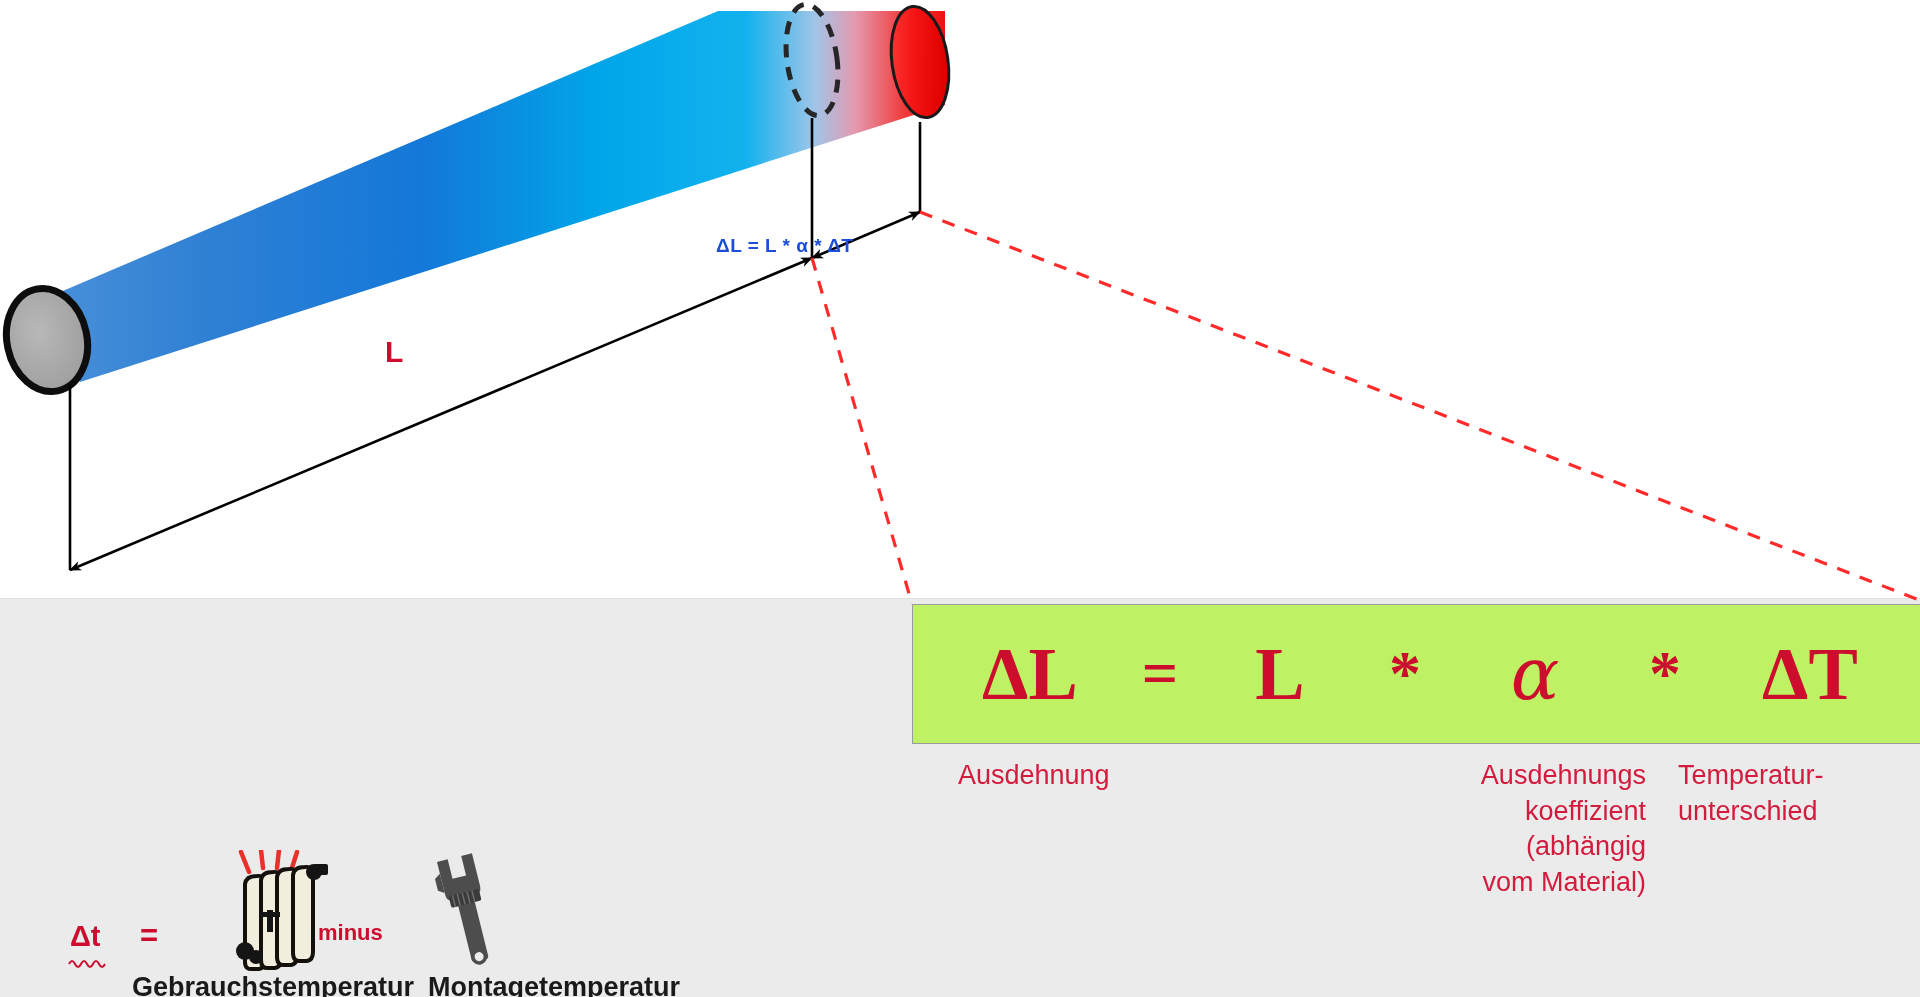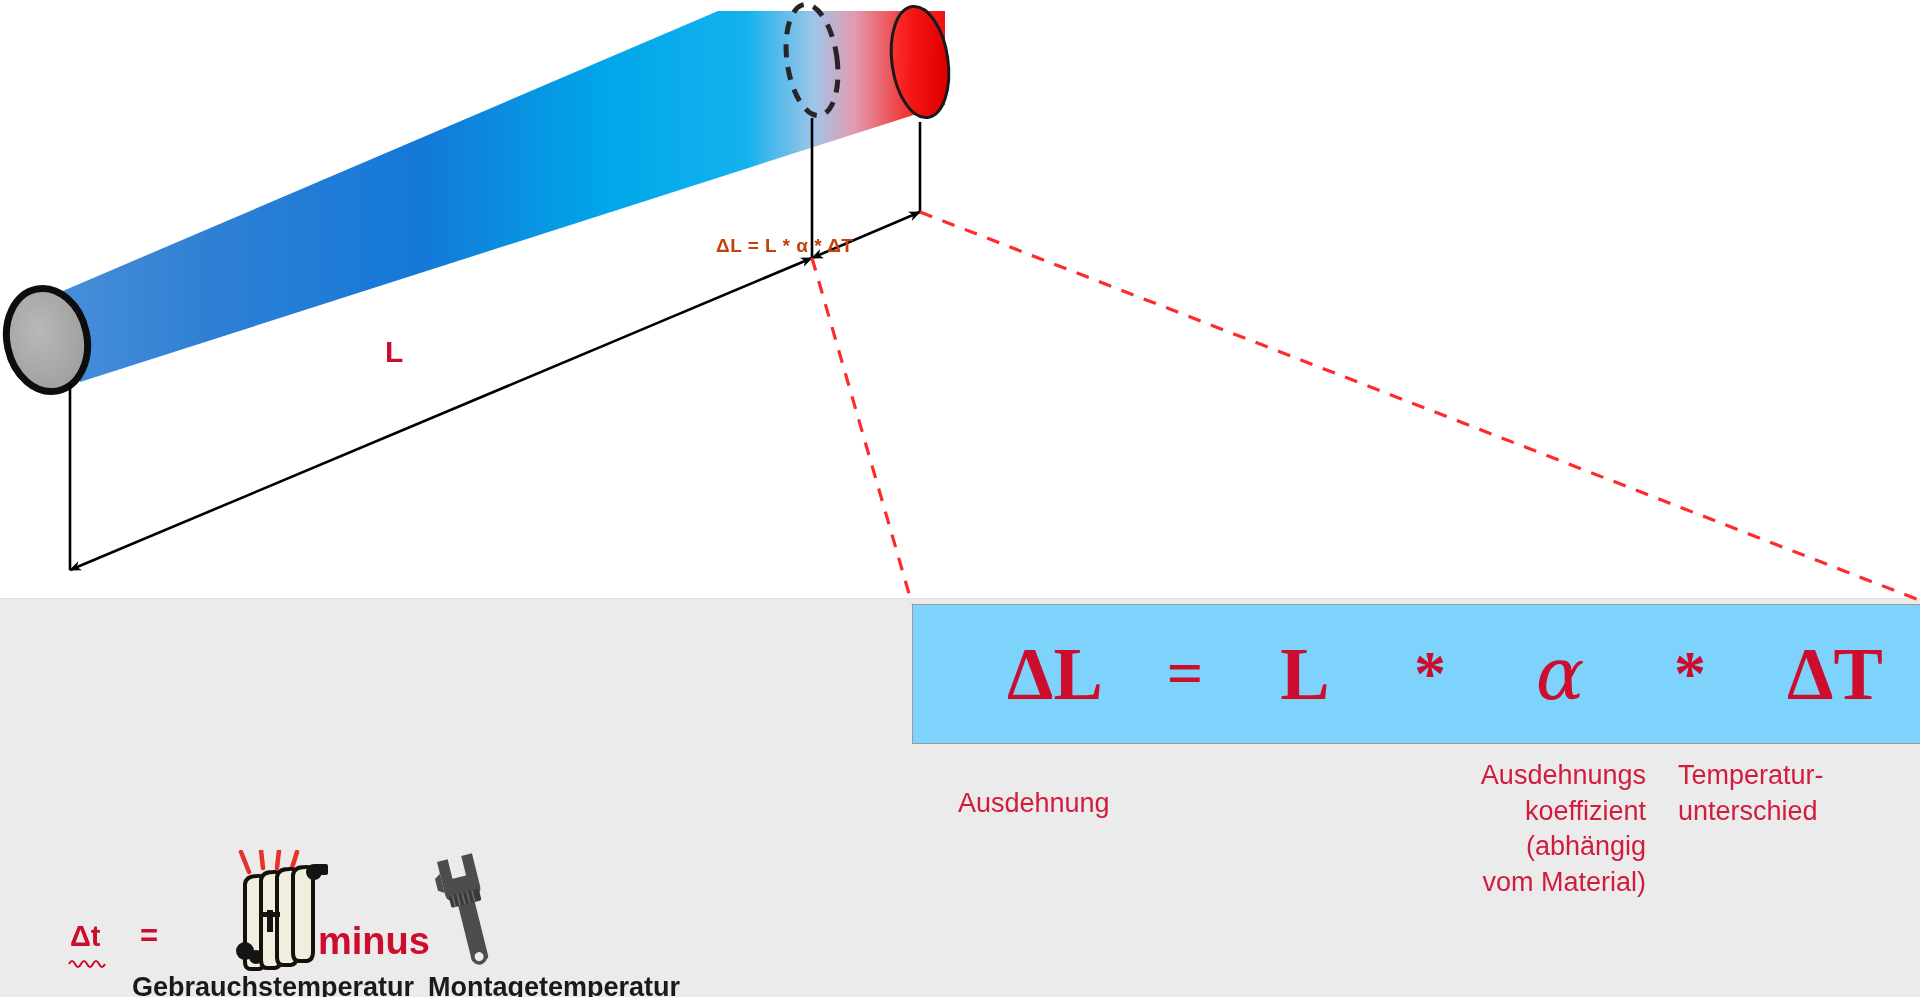--- a/index.html
+++ b/index.html
@@ -39,24 +39,23 @@
   
   #formula-box {
     position: absolute;
     left: 912px;
     top: 604px;
     width: 1008px;
     height: 140px;
     box-sizing: border-box;
     border: 1px solid #9a9a9a;
     border-right: none;
-    background: #7dd3fc;
+    background: #bef264;
     display: flex;
     align-items: center;
-    justify-content: flex-end;
   }
   .formula-cell {
     color: #cc0d2e;
     font-weight: bold;
     font-family: "Liberation Serif", serif;
     line-height: 1;
     text-align: center;
     white-space: nowrap;
   }
   .f-big   { font-size: 74px; }
@@ -90,37 +89,37 @@
     color: #1a1a1a;
     font-weight: bold;
     font-size: 27px;
     font-family: "Liberation Sans", sans-serif;
     white-space: nowrap;
   }
   .red-word {
     position: absolute;
     color: #cc0d2e;
     font-weight: bold;
-    font-size: 38px;
+    font-size: 22px;
     font-family: "Liberation Sans", sans-serif;
   }
   
   #label-L {
     position: absolute;
     left: 385px;
     top: 335px;
     color: #cc0d2e;
     font-weight: bold;
     font-size: 30px;
   }
   #label-dl-formula {
     position: absolute;
     left: 716px;
     top: 235px;
-    color: #c2410c;
+    color: #1d4ed8;
     font-weight: bold;
     font-size: 19px;
     letter-spacing: .5px;
     white-space: nowrap;
   }
   svg { display:block; }
 </style>
 </head>
 <body>
 
@@ -204,21 +203,21 @@
   <div id="formula-box">
     <div class="formula-cell f-big" style="width:150px;margin-left:42px;">ΔL</div>
     <div class="formula-cell f-op" style="width:110px;">=</div>
     <div class="formula-cell f-big" style="width:130px;">L</div>
     <div class="formula-cell f-op" style="width:120px;">*</div>
     <div class="formula-cell f-alpha" style="width:140px;">α</div>
     <div class="formula-cell f-op" style="width:120px;">*</div>
     <div class="formula-cell f-big" style="width:170px;">ΔT</div>
   </div>
 
-  <div class="desc-col" style="left:958px;  top:758px; width:210px;margin-top:28px;">Ausdehnung</div>
+  <div class="desc-col" style="left:958px;  top:758px; width:210px;">Ausdehnung</div>
   <div class="desc-col" style="left:1416px; top:758px; width:230px;text-align:right;">Ausdehnungs
 koeffizient
 (abhängig
 vom Material)</div>
   <div class="desc-col" style="left:1678px; top:758px; width:230px;">Temperatur-
 unterschied</div>
 
   <div id="deltat-row">
 
     <div class="dt-sym" style="left:10px; top:60px; font-size:29px;">Δt</div>

